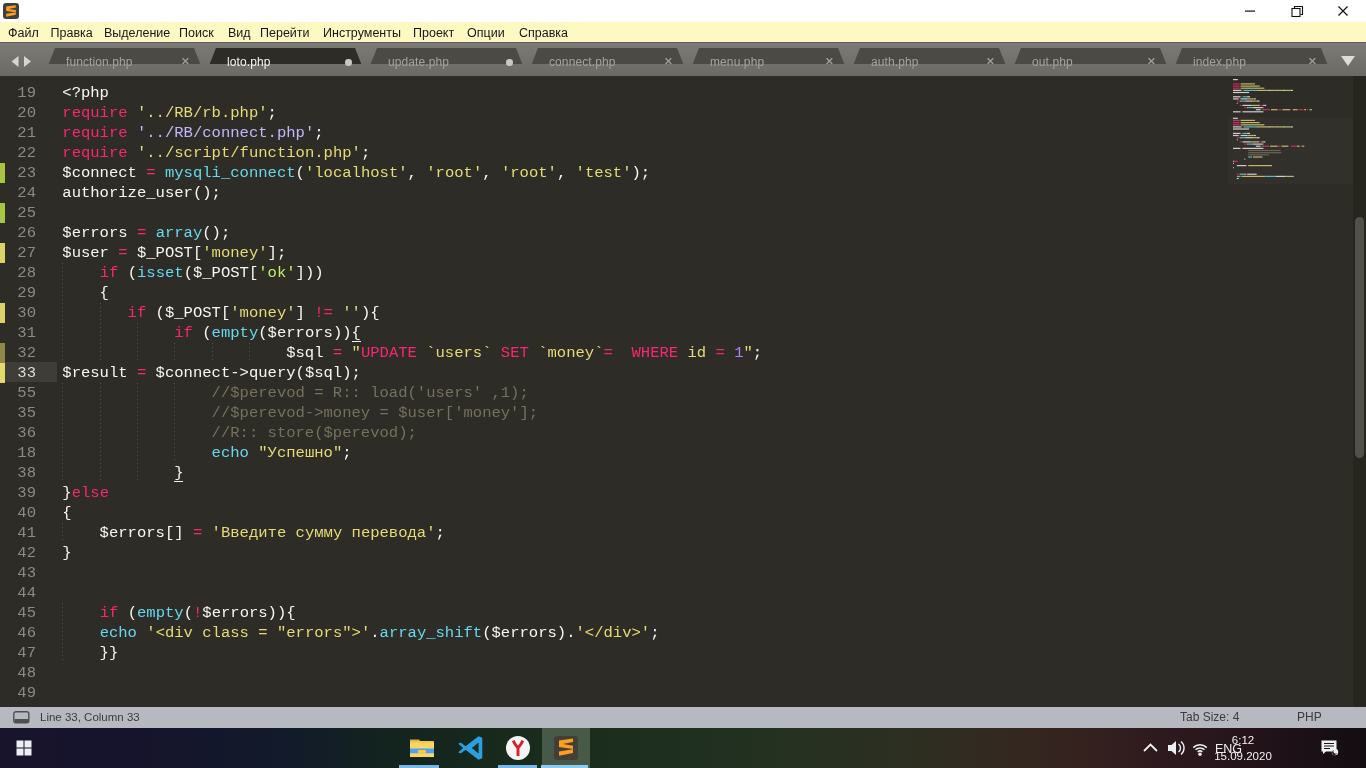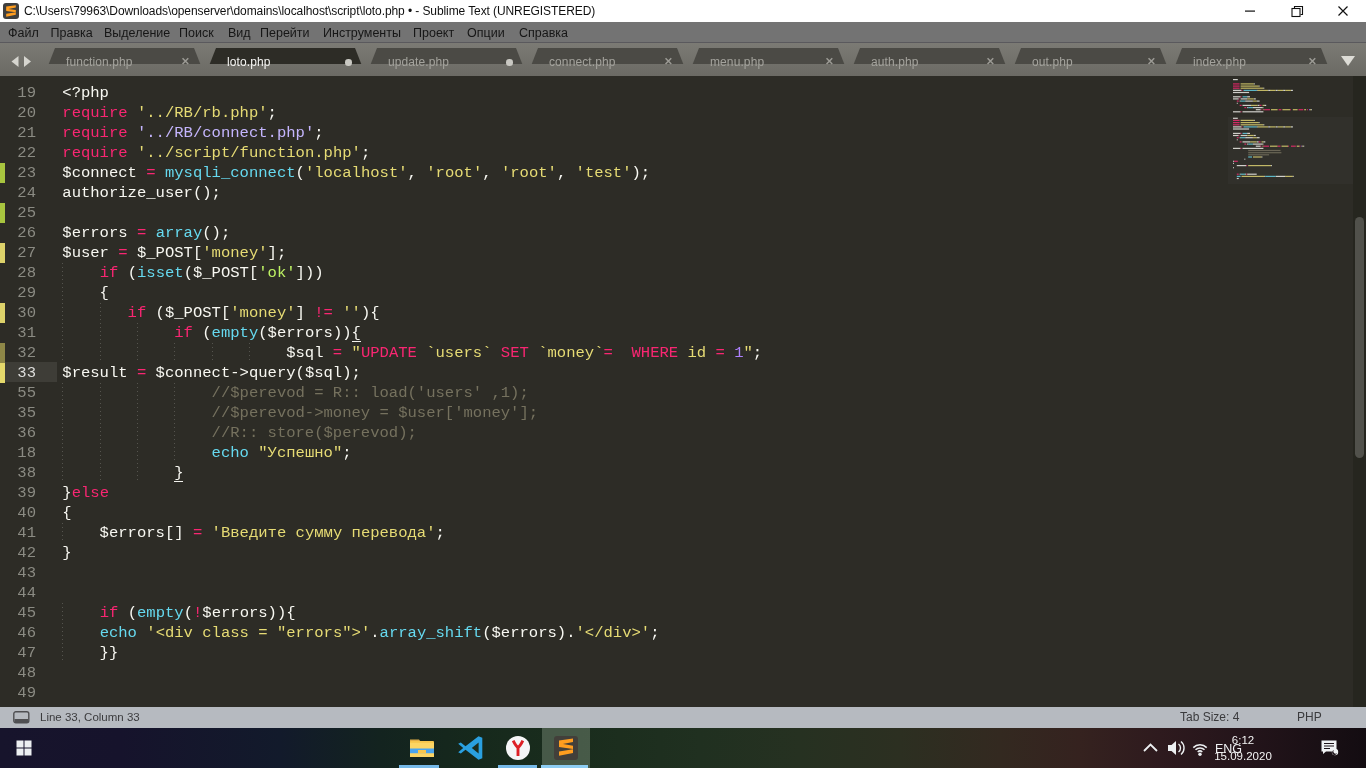--- a/index.html
+++ b/index.html
@@ -1,21 +1,21 @@
 <!DOCTYPE html>
 <html><head><meta charset="utf-8">
 <style>
 * { margin:0; padding:0; box-sizing:border-box; }
 html,body { width:1366px; height:768px; overflow:hidden; background:#fff;
   font-family:"Liberation Sans", sans-serif; }
 #titlebar { position:absolute; left:0; top:0; width:1366px; height:22px; background:#fff; }
 #ticon { position:absolute; left:3px; top:3px; width:16px; height:16px; background:#3f3f3f; border-radius:3px; }
 #ttext { position:absolute; left:24px; top:4px; font-size:12px; color:#101010; letter-spacing:-0.09px; }
 .wbtn { position:absolute; top:0; width:14px; height:22px; }
-#menubar { position:absolute; left:0; top:22px; width:1366px; height:20px; background:#737373;
+#menubar { position:absolute; left:0; top:22px; width:1366px; height:20px; background:#fef9c3;
   font-size:12.5px; color:#161616; }
 #menubar span { top:3.5px; }
 #tabbar { position:absolute; left:0; top:42px; width:1366px; height:34px;
   background:linear-gradient(#7b7a74,#6b6a64); border-top:1px solid #5a595d; }
 .tab { position:absolute; top:48px; width:161px; height:16px;
   clip-path:polygon(11px 0, 150px 0, 161px 28px, 0 28px); }
 .tlabel { position:absolute; left:22px; top:6.5px; font-size:12px; letter-spacing:0.1px; }
 .tx { position:absolute; left:137px; top:7px; font-size:10.5px; color:#9c9b95; font-weight:bold; }
 .tdot { position:absolute; left:140px; top:11px; width:6.5px; height:6.5px; border-radius:50%; background:#c9c8c2; }
 #tabarrows { position:absolute; left:0; top:42px; }
@@ -56,21 +56,20 @@
 <div id="titlebar">
   <div id="ticon">
     <svg width="16" height="16" viewBox="0 0 16 16" style="position:absolute">
       <g fill="#ff9d1f">
         <path d="M3.2 3.6 L12.8 2.2 L12.8 4.6 L3.2 6.6 Z"></path>
         <path d="M3.2 6.9 L12.8 8.3 L12.8 10.4 L3.2 9.2 Z" transform="translate(0,-1.2)"></path>
         <path d="M3.2 9.5 L12.8 8.1 L12.8 10.5 L3.2 12.5 Z" transform="translate(0,1.2)"></path>
       </g>
     </svg>
   </div>
-  <span id="ttext">C:\Users\79963\Downloads\openserver\domains\localhost\script\loto.php • - Sublime Text (UNREGISTERED)</span>
   <svg class="wbtn" style="left:1243px" width="14" height="22" viewBox="0 0 14 22">
     <rect x="2" y="10.5" width="10" height="1.2" fill="#111"></rect>
   </svg>
   <svg class="wbtn" style="left:1290px" width="14" height="22" viewBox="0 0 14 22">
     <rect x="2" y="8.5" width="8" height="8" fill="none" stroke="#111" stroke-width="1.1"></rect>
     <path d="M4.5 8.5 V6.5 H12.5 V14.5 H10.5" fill="none" stroke="#111" stroke-width="1.1"></path>
   </svg>
   <svg class="wbtn" style="left:1336px" width="14" height="22" viewBox="0 0 14 22">
     <path d="M2.5 6.5 L11.5 15.5 M11.5 6.5 L2.5 15.5" stroke="#111" stroke-width="1.2"></path>
   </svg>

